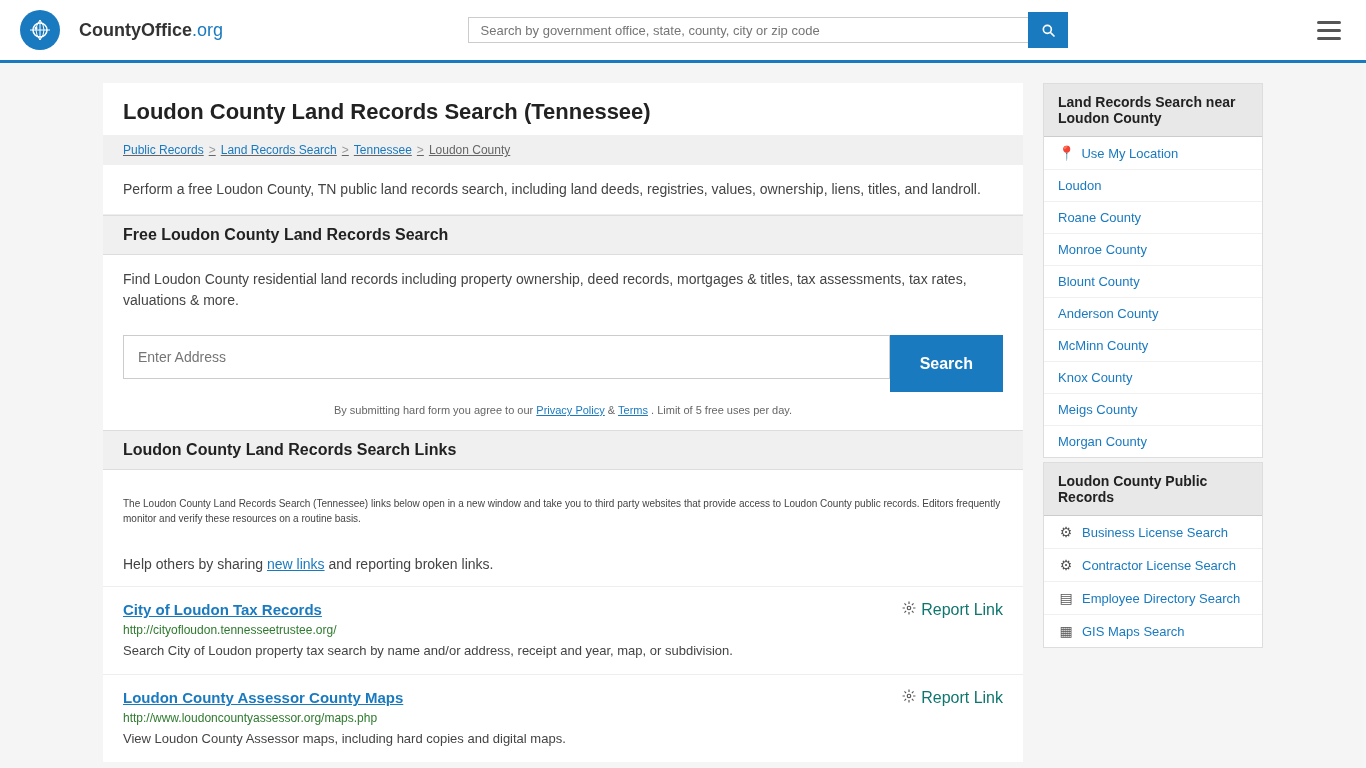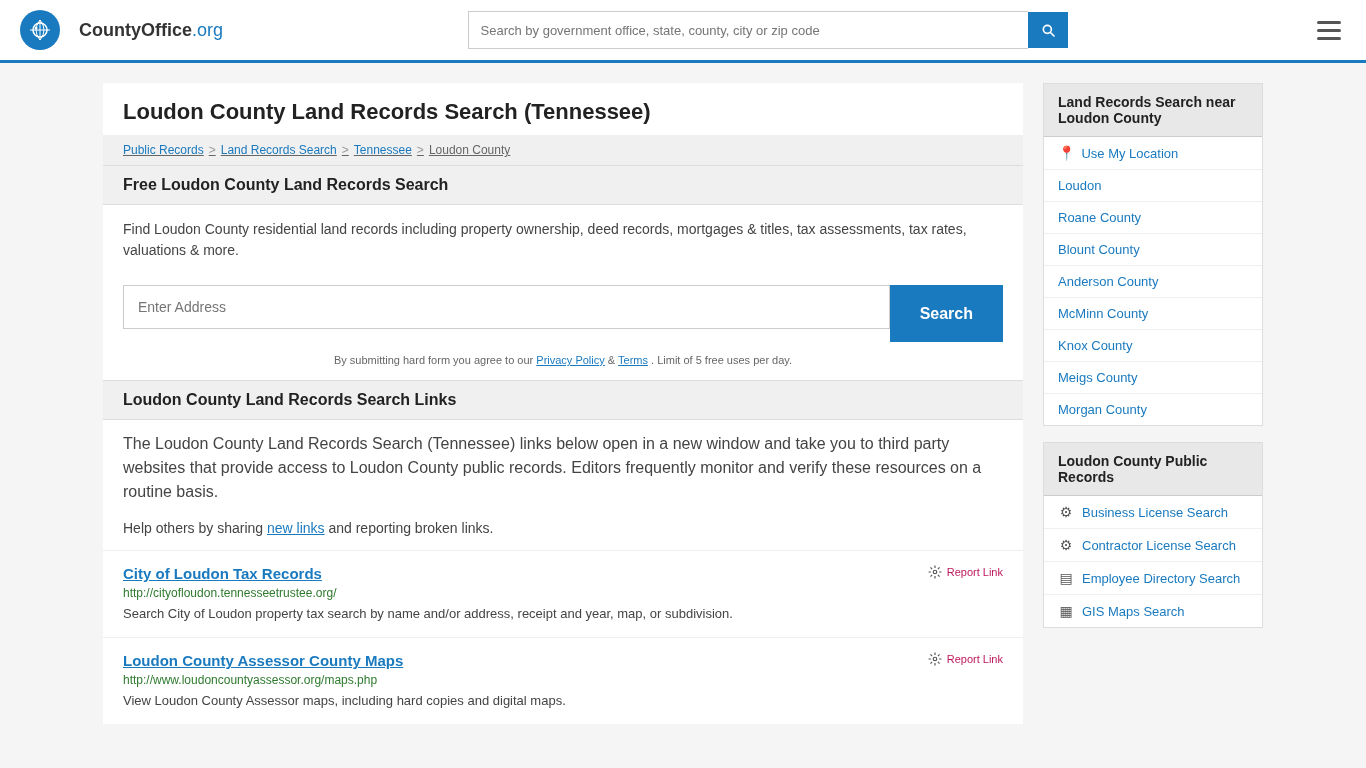--- a/index.html
+++ b/index.html
@@ -37,21 +37,21 @@
       max-width: 600px;
       margin: 0 30px;
     }
     .search-bar-input {
       flex: 1;
       padding: 8px 12px;
       border: 1px solid #ccc;
       border-right: none;
       font-size: 13px;
       outline: none;
-      height: 38px;
+      height: 26px;
     }
     .search-bar-btn {
       background: #1a7abf;
       border: none;
       padding: 0 12px;
       height: 36px;
       cursor: pointer;
       display: flex;
       align-items: center;
     }
@@ -174,23 +174,23 @@
       color: #666;
       text-align: center;
     }
     .form-disclaimer a {
       color: #1a7abf;
       text-decoration: underline;
     }
 
     
     .links-description {
-      padding: 12px 20px;
+      padding: 26px 20px;
       color: #444;
-      font-size: 16px;
+      font-size: 10px;
       line-height: 1.5;
     }
     .share-note {
       padding: 4px 20px 14px;
       color: #444;
       font-size: 14px;
     }
     .share-note a {
       color: #1a7abf;
       text-decoration: underline;
@@ -209,42 +209,42 @@
     }
     .link-entry-title {
       font-size: 15px;
       font-weight: bold;
       color: #1a7abf;
       text-decoration: underline;
       cursor: pointer;
     }
     .report-link-btn {
       display: flex;
-      align-items: center;
+      align-items: flex-start;
       gap: 5px;
-      color: #be185d;
-      font-size: 11px;
+      color: #0f766e;
+      font-size: 16px;
       cursor: pointer;
       white-space: nowrap;
     }
     .link-url {
       color: #2e7a2e;
       font-size: 12px;
       margin-bottom: 5px;
     }
     .link-desc {
       color: #444;
       font-size: 13px;
       line-height: 1.4;
     }
 
     
     .sidebar-section {
       background: #fff;
-      margin-bottom: 16px;
+      margin-bottom: 4px;
       border: 1px solid #ddd;
     }
     .sidebar-section-header {
       background: #e8e8e8;
       padding: 10px 14px;
       font-size: 14px;
       font-weight: bold;
       color: #222;
       border-bottom: 1px solid #ccc;
     }
@@ -339,20 +339,21 @@
     <div class="breadcrumb">
       <a href="#">Public Records</a>
       <span class="sep">&gt;</span>
       <a href="#">Land Records Search</a>
       <span class="sep">&gt;</span>
       <a href="#">Tennessee</a>
       <span class="sep">&gt;</span>
       <span>Loudon County</span>
     </div>
 
+    <div class="description">Perform a free Loudon County, TN public land records search, including land deeds, registries, values, ownership, liens, titles, and landroll.</div>
 
     <div class="section-header">Free Loudon County Land Records Search</div>
     <div class="section-body">Find Loudon County residential land records including property ownership, deed records, mortgages &amp; titles, tax assessments, tax rates, valuations &amp; more.</div>
 
     <div class="address-search-form">
       <div class="address-row">
         <input class="address-input" type="text" placeholder="Enter Address" style="">
         <button class="address-search-btn">Search</button>
       </div>
     </div>
@@ -417,20 +418,23 @@
         <a href="#">Use My Location</a>
       </div>
 
       <div class="sidebar-item">
         <a href="#">Loudon</a>
       </div>
       <div class="sidebar-item">
         <a href="#">Roane County</a>
       </div>
       <div class="sidebar-item">
+        <a href="#">Monroe County</a>
+      </div>
+      <div class="sidebar-item">
         <a href="#">Blount County</a>
       </div>
       <div class="sidebar-item">
         <a href="#">Anderson County</a>
       </div>
       <div class="sidebar-item">
         <a href="#">McMinn County</a>
       </div>
       <div class="sidebar-item">
         <a href="#">Knox County</a>

